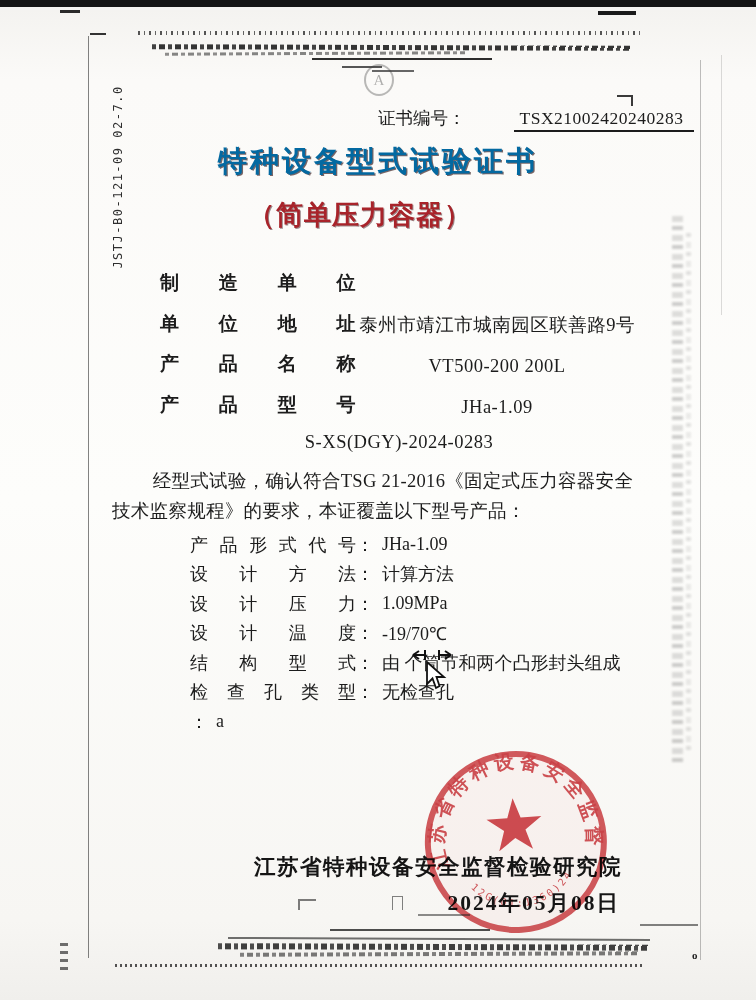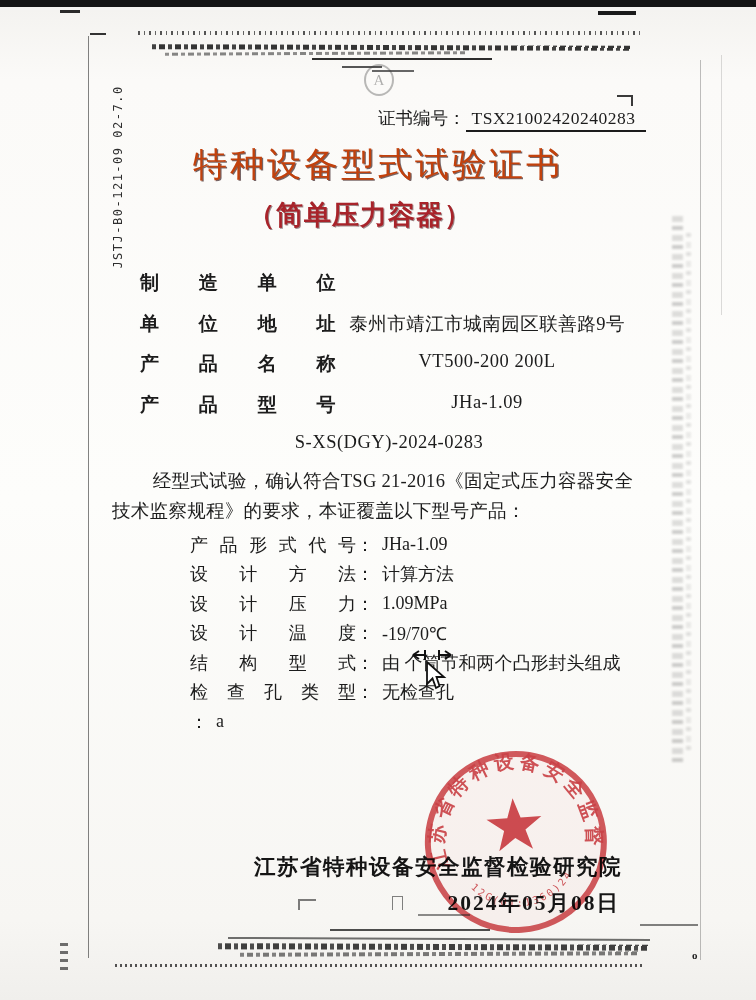--- a/index.html
+++ b/index.html
@@ -32,29 +32,29 @@
   .side-code{left:18px;top:170px;width:200px;text-align:center;
     transform:rotate(-90deg);transform-origin:center;
     font-family:"DejaVu Sans Mono", monospace;font-size:12px;letter-spacing:1.5px;color:#2e2e2e;}
   
   .ghost-col{width:11px;background-image:repeating-linear-gradient(0deg,rgba(20,20,20,.20) 0 4px,transparent 4px 8px,rgba(20,20,20,.13) 8px 14px,transparent 14px 19px);filter:blur(1.1px);}
   .ghost1{left:672px;top:212px;height:550px;}
   .ghost2{left:686px;top:230px;height:520px;width:5px;opacity:.6;}
   
   .certno{left:378px;top:106px;font-size:17.5px;white-space:nowrap;}
   .certno .val{display:inline-block;border-bottom:2px solid #1c1c1c;padding:0 10px 1px 6px;
-    font-family:"Liberation Serif",serif;letter-spacing:.5px;}
-  
-  .title{left:0;top:142px;width:756px;text-align:center;font-size:34px;font-weight:normal;
-    letter-spacing:3px;color:#c2410c;text-shadow:1.2px 1.2px 0 rgba(30,0,4,.6);}
+    font-family:"Liberation Serif",serif;letter-spacing:.5px;margin-left:48px;}
+  
+  .title{left:0;top:142px;width:756px;text-align:center;font-size:29px;font-weight:bold;
+    letter-spacing:3px;color:#0369a1;text-shadow:1.2px 1.2px 0 rgba(30,0,4,.6);}
   .subtitle{left:0;top:197px;width:720px;text-align:center;font-size:27px;font-weight:bold;
     letter-spacing:1px;color:#a8232a;text-shadow:1px 1px 0 rgba(40,2,6,.45);}
   
   .fields{left:140px;top:270px;width:498px;}
-  .frow{display:flex;align-items:flex-start;margin-bottom:14.5px;font-size:19px;}
+  .frow{display:flex;align-items:flex-end;margin-bottom:14.5px;font-size:19px;margin-left:20px;}
   .flabel{display:inline-block;width:196px;text-align:justify;text-align-last:justify;
     font-weight:bold;letter-spacing:.5px;}
   .fvalue{flex:1;text-align:center;font-size:18.5px;letter-spacing:.5px;}
   
   .para{left:112px;top:466px;width:532px;font-size:18.5px;line-height:30px;
     text-indent:2.2em;letter-spacing:.3px;}
   
   .details{left:190px;top:530px;width:440px;}
   .drow{display:flex;align-items:center;height:29.5px;font-size:18px;}
   .dlabel{display:inline-block;width:166px;text-align:justify;text-align-last:justify;}

